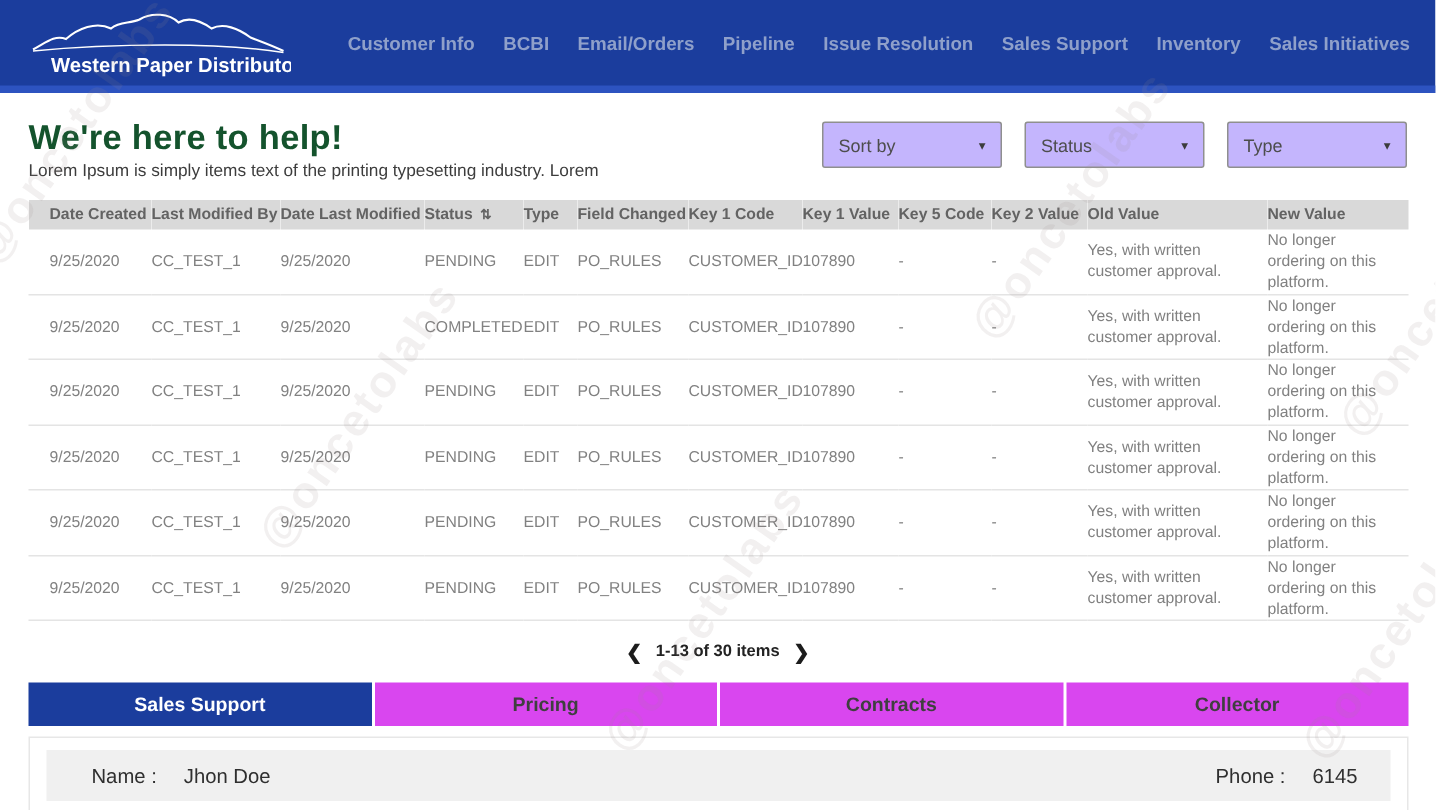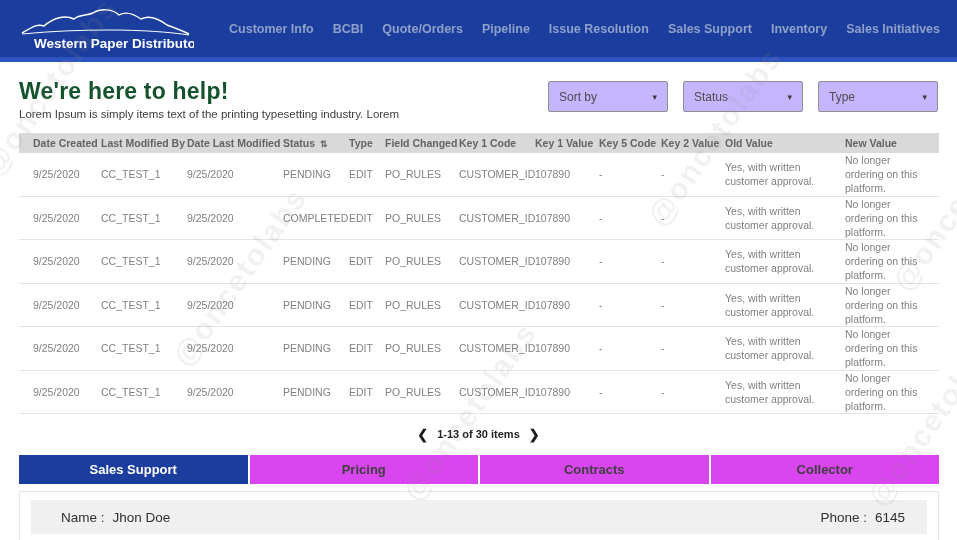--- a/index.html
+++ b/index.html
@@ -100,21 +100,21 @@
     border: 1px solid #e7e7e7;
     background: #fff;
     padding: 8px 11px;
   }
   .contact-bar {
     background: #f0f0f0;
     height: 34px;
     display: flex; align-items: center; justify-content: space-between;
     padding: 0 22px 0 30px;
   }
-  .contact-group { display: flex; gap: 8px; font-size: 13.5px; color: #2f2f2f; }
+  .contact-group { display: flex; gap: 18px; font-size: 13.5px; color: #2f2f2f; }
   .contact-label { color: #2f2f2f; }
   .contact-value { color: #2f2f2f; }
 
   
   .wm-layer { position: absolute; inset: 0; pointer-events: none; overflow: hidden; z-index: 5; }
   .wm {
     position: absolute;
     font-size: 30px; font-weight: 700; letter-spacing: 2px;
     color: rgba(158,138,140,0.13);
     transform: rotate(-55deg);
@@ -126,21 +126,21 @@
 
 <div class="topbar">
   <svg class="logo" viewBox="0 0 176 48" width="176" height="48" xmlns="http://www.w3.org/2000/svg">
     <path d="M4 28 C12 24 18 18 26 21 C34 14 46 9 56 14 C62 9 68 11 75 8 C83 3 95 4 101 10 C108 6 116 9 123 14 C131 10 141 14 149 20 C157 23 165 26 171 29" stroke="#ffffff" fill="none" stroke-width="1.4"></path>
     <path d="M4 29 C34 26 64 25 92 25 C122 25 152 27 171 30" stroke="#ffffff" fill="none" stroke-width="1"></path>
     <text x="16" y="43" fill="#ffffff" font-size="13.5" font-weight="600" font-family="Liberation Sans, sans-serif">Western Paper Distributors</text>
   </svg>
   <div class="nav">
     <span class="nav-item">Customer Info</span>
     <span class="nav-item">BCBI</span>
-    <span class="nav-item">Quote/Orders</span>
+    <span class="nav-item">Email/Orders</span>
     <span class="nav-item">Pipeline</span>
     <span class="nav-item">Issue Resolution</span>
     <span class="nav-item">Sales Support</span>
     <span class="nav-item">Inventory</span>
     <span class="nav-item">Sales Initiatives</span>
   </div>
 </div>
 
 <div class="main">
 

